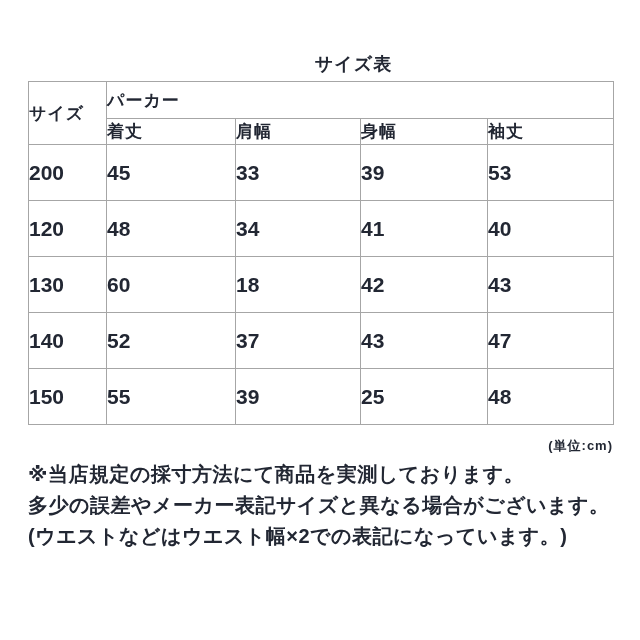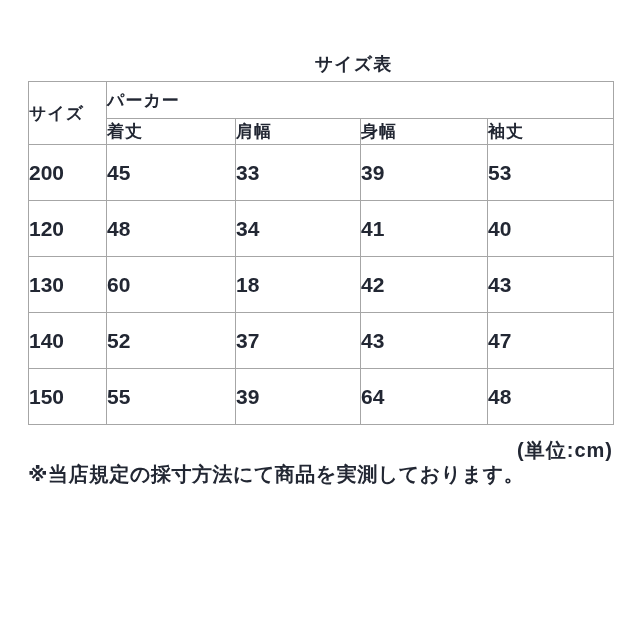--- a/index.html
+++ b/index.html
@@ -42,21 +42,21 @@
     padding: 0;
   }
   tr.hrow1 th { height: 37px; font-size: 17px; letter-spacing: 1px; }
   tr.hrow2 th { height: 26px; font-size: 17px; letter-spacing: 1px; }
   tr.drow td { height: 56px; font-size: 21px; }
   td.size-cell { font-size: 21px; }
   .unit-label {
     position: absolute;
     top: 437px;
     right: 27px;
-    font-size: 20px;
+    font-size: 13px;
     font-weight: bold;
     letter-spacing: 1px;
   }
   .notes {
     position: absolute;
     left: 28px;
     top: 459px;
     width: 590px;
   }
   .note-line {
@@ -118,25 +118,27 @@
         <td class="size-cell">140</td>
         <td>52</td>
         <td>37</td>
         <td>43</td>
         <td>47</td>
       </tr>
       <tr class="drow">
         <td class="size-cell">150</td>
         <td>55</td>
         <td>39</td>
-        <td>64</td>
+        <td>25</td>
         <td>48</td>
       </tr>
     </tbody>
   </table>
 
   <div class="unit-label">(単位:cm)</div>
 
   <div class="notes">
     <div class="note-line">※当店規定の採寸方法にて商品を実測しております。</div>
+    <div class="note-line">多少の誤差やメーカー表記サイズと異なる場合がございます。</div>
+    <div class="note-line">(ウエストなどはウエスト幅×2での表記になっています。)</div>
   </div>
 
 </div>
 
 </body></html>

